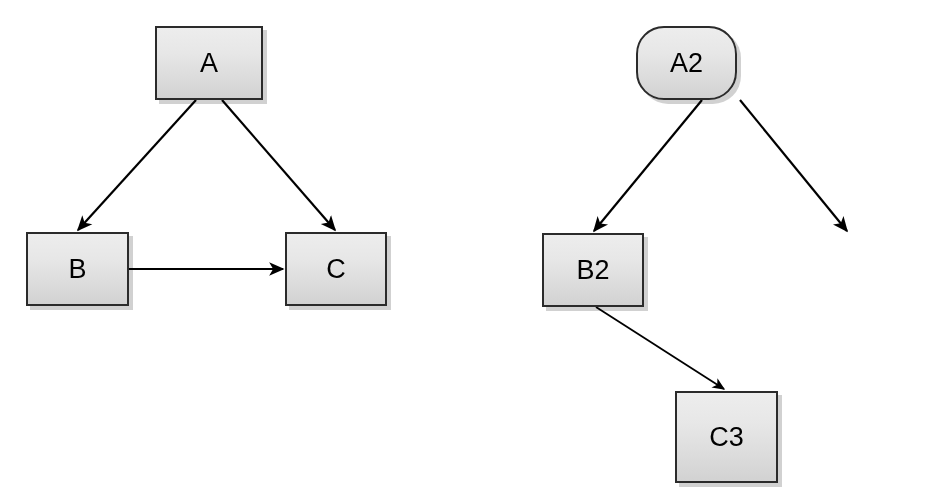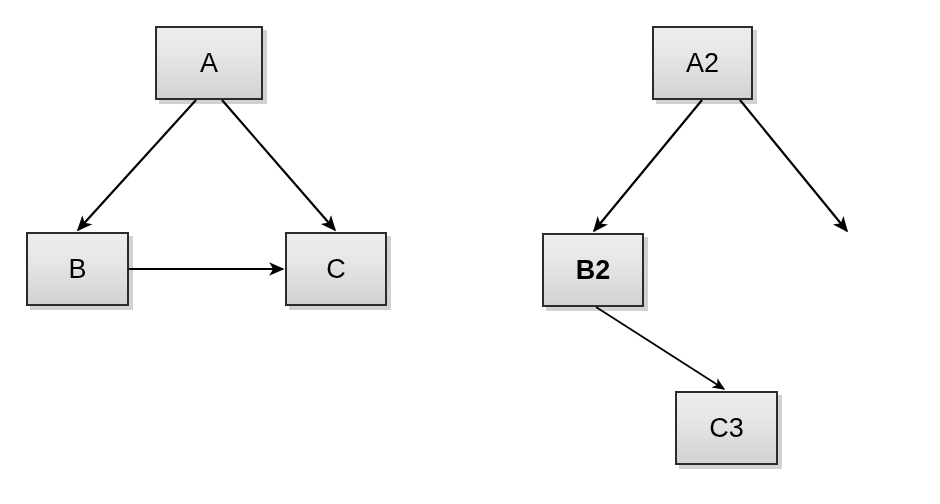--- a/index.html
+++ b/index.html
@@ -41,24 +41,24 @@
     line-height: 1;
     color: #000000;
     letter-spacing: 0px;
     user-select: none;
   }
   
   #node-a   { left: 155px; top: 26px;  width: 108px; height: 74px; }
   #node-b   { left: 26px;  top: 232px; width: 103px; height: 74px; }
   #node-c   { left: 285px; top: 232px; width: 102px; height: 74px; }
   
-  #node-a2  { left: 652px; top: 26px;  width: 101px; height: 74px; }
-  #node-b2  { left: 542px; top: 233px; width: 102px; height: 74px; font-weight: bold; }
+  #node-a2  { left: 636px; top: 26px;  width: 101px; height: 74px; border-radius: 28px; }
+  #node-b2  { left: 542px; top: 233px; width: 102px; height: 74px; }
   #node-c2  { left: 798px; top: 233px; width: 102px; height: 74px; }
-  #node-c3  { left: 675px; top: 391px; width: 103px; height: 74px; justify-content: center; }
+  #node-c3  { left: 675px; top: 391px; width: 103px; height: 92px; justify-content: center; }
 </style>
 </head>
 <body>
 
 <div id="diagram-canvas">
 
   <svg id="edge-layer" viewBox="0 0 940 504" width="940" height="504">
     <defs>
       <marker id="arrowhead" viewBox="0 0 10 10" refX="9" refY="5" markerWidth="7" markerHeight="7" orient="auto-start-reverse">
         <path d="M 0 0.6 L 10 5 L 0 9.4 L 2.6 5 Z" fill="#000000"></path>

